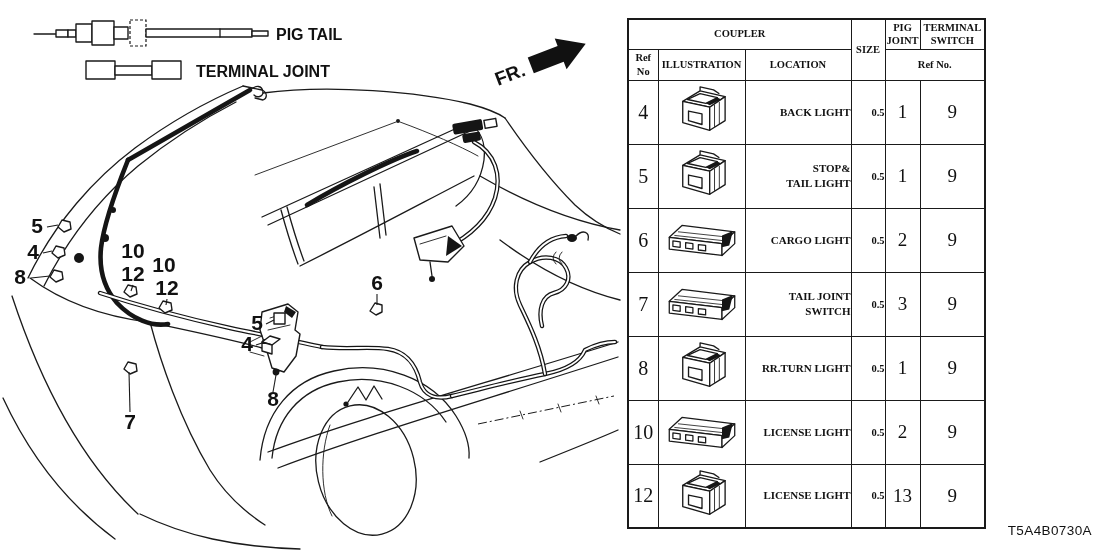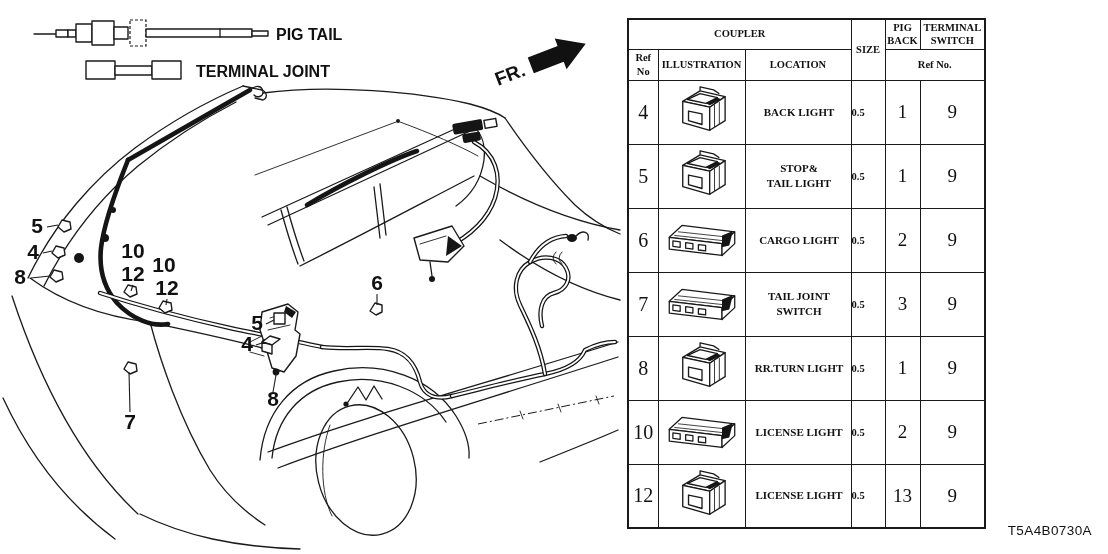--- a/index.html
+++ b/index.html
@@ -21,23 +21,23 @@
   .fr-label{font-size:19px;font-weight:bold;fill:#111;}
   .dashdot{fill:none;stroke:#1a1a1a;stroke-width:1;stroke-dasharray:9 3 2 3;}
   
   .ref-table{position:absolute;left:627px;top:18px;}
   table{border-collapse:collapse;table-layout:fixed;width:357px;border:2.5px solid #1a1a1a;font-family:Liberation Serif, serif;}
   th,td{border:1.7px solid #1a1a1a;padding:0;overflow:hidden;}
   th{font-size:10.5px;font-weight:bold;white-space:pre-line;line-height:1.3;text-align:center;vertical-align:middle;}
   tr.h1{height:30px;} tr.h2{height:31px;margin-top:44px;} tr.dr{height:64px;}
   td.cell-ref{font-size:20px;text-align:center;vertical-align:middle;}
   td.cell-illus{text-align:center;vertical-align:middle;}
-  td.cell-loc{font-size:11px;font-weight:bold;text-align:center;vertical-align:middle;
+  td.cell-loc{font-size:11px;font-weight:bold;text-align:right;vertical-align:middle;
               padding-left:2px;white-space:pre-line;line-height:1.35;}
-  td.cell-size{font-size:10.5px;font-weight:bold;text-align:left;vertical-align:middle;}
+  td.cell-size{font-size:10.5px;font-weight:bold;text-align:right;vertical-align:middle;}
   td.cell-num{font-size:19px;text-align:center;vertical-align:middle;}
   .conn-svg{display:inline-block;vertical-align:middle;}
   
   .part-number{position:absolute;left:988px;top:523px;width:104px;text-align:right;
                font-size:13.5px;letter-spacing:.4px;color:#111;}
 </style>
 </head>
 <body>
 
 <div class="screen">
@@ -244,21 +244,21 @@
           <col style="width:106px">
         <col style="width:34px">
           <col style="width:35px">
           <col style="width:65px">
       </colgroup>
       <tbody>
           <tr class="h1">
         <th colspan="3">COUPLER</th>
         <th rowspan="2">SIZE</th>
         <th>PIG
-BACK</th>
+JOINT</th>
         <th>TERMINAL
 SWITCH</th>
       </tr>
       <tr class="h2">
         <th>Ref
 No</th>
         <th>ILLUSTRATION</th>
         <th>LOCATION</th>
         <th colspan="2">Ref No.</th>
       </tr>

